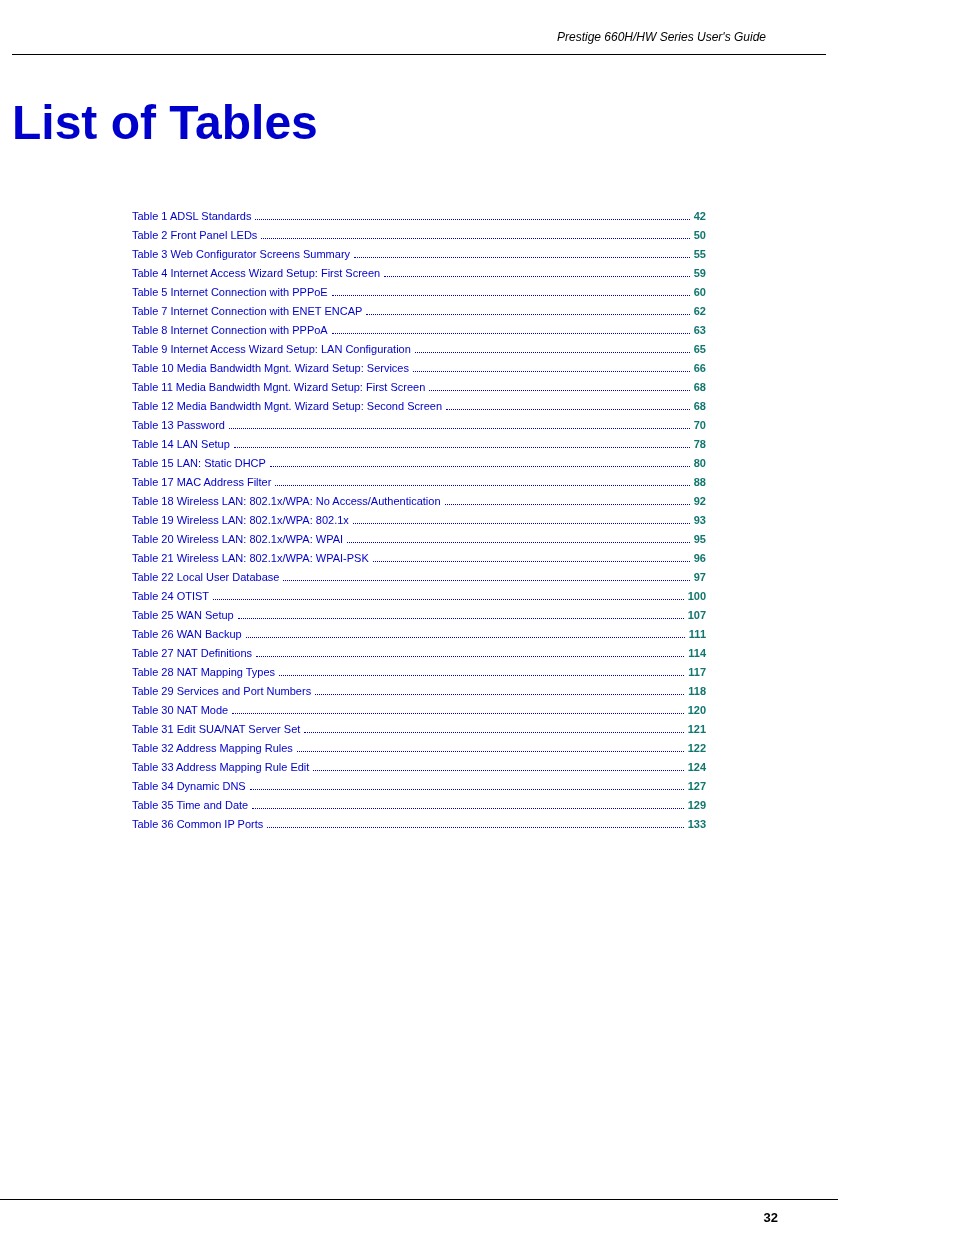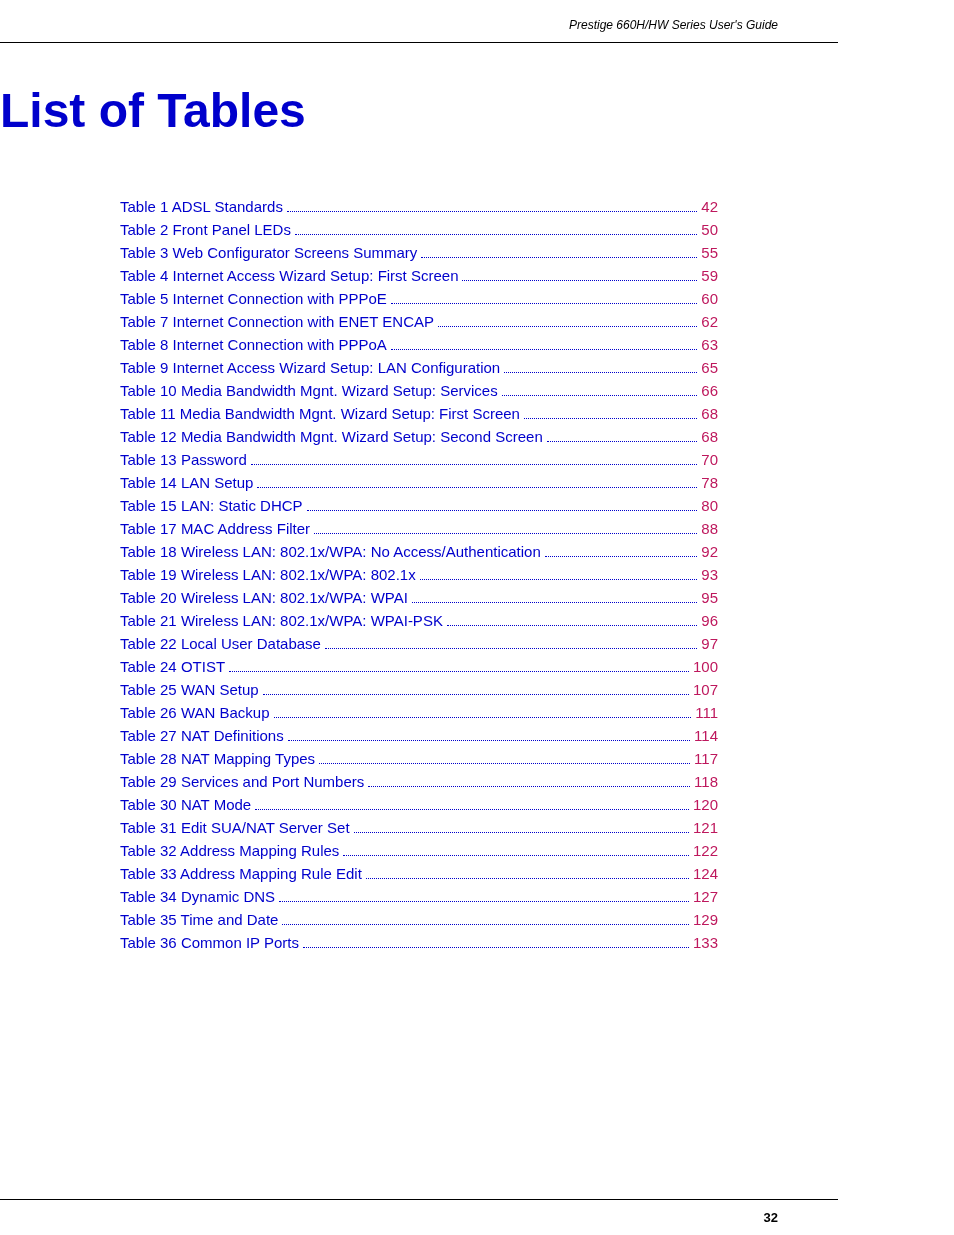--- a/index.html
+++ b/index.html
@@ -9,21 +9,21 @@
       font-family: Arial, sans-serif;
       width: 954px;
       min-height: 1235px;
       position: relative;
     }
 
     .page {
       width: 838px;
       min-height: 1235px;
       background: #fff;
-      padding: 0;
+      padding: 12px;
       position: relative;
     }
 
     .header {
       padding: 18px 60px 10px 60px;
       border-bottom: 1.5px solid #000;
       display: flex;
       justify-content: flex-end;
       align-items: center;
     }
@@ -51,42 +51,43 @@
     }
 
     .toc-list {
       list-style: none;
     }
 
     .toc-item {
       display: flex;
       align-items: baseline;
       margin-bottom: 6px;
-      font-size: 15px;
+      font-size: 11px;
       color: #0000cc;
     }
 
     .toc-label {
       white-space: nowrap;
       color: #0000cc;
       min-width: 0;
       flex-shrink: 0;
     }
 
     .toc-dots {
       flex: 1;
       border-bottom: 1px dotted #0000cc;
       margin: 0 4px 3px 4px;
       min-width: 20px;
     }
 
     .toc-page {
       white-space: nowrap;
-      color: #be185d;
+      color: #0f766e;
       flex-shrink: 0;
+      font-weight: bold;
     }
 
     .footer {
       position: absolute;
       bottom: 0;
       left: 0;
       right: 0;
       border-top: 1.5px solid #000;
       padding: 10px 60px;
       display: flex;

